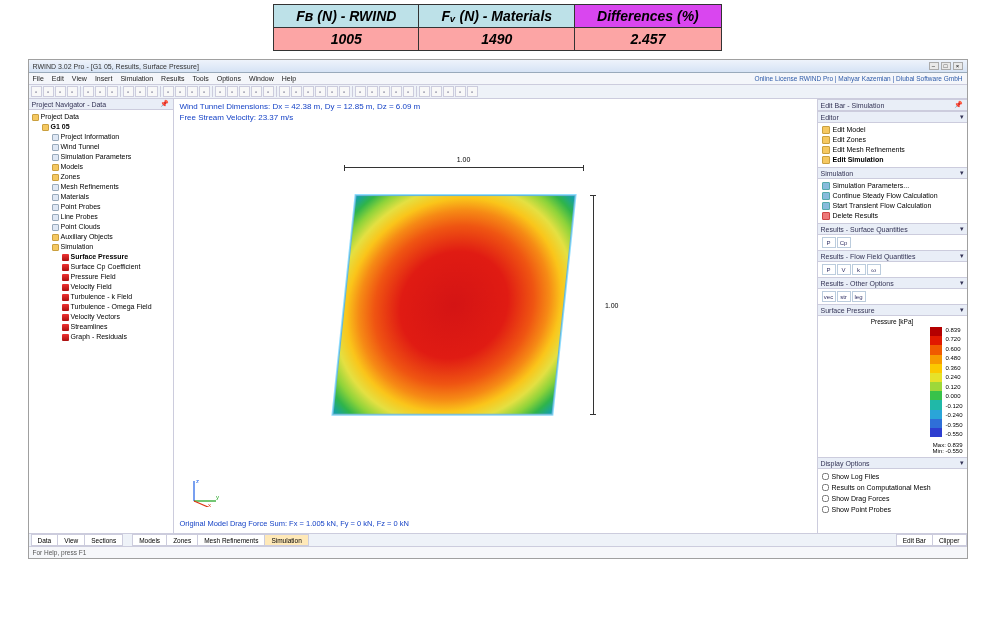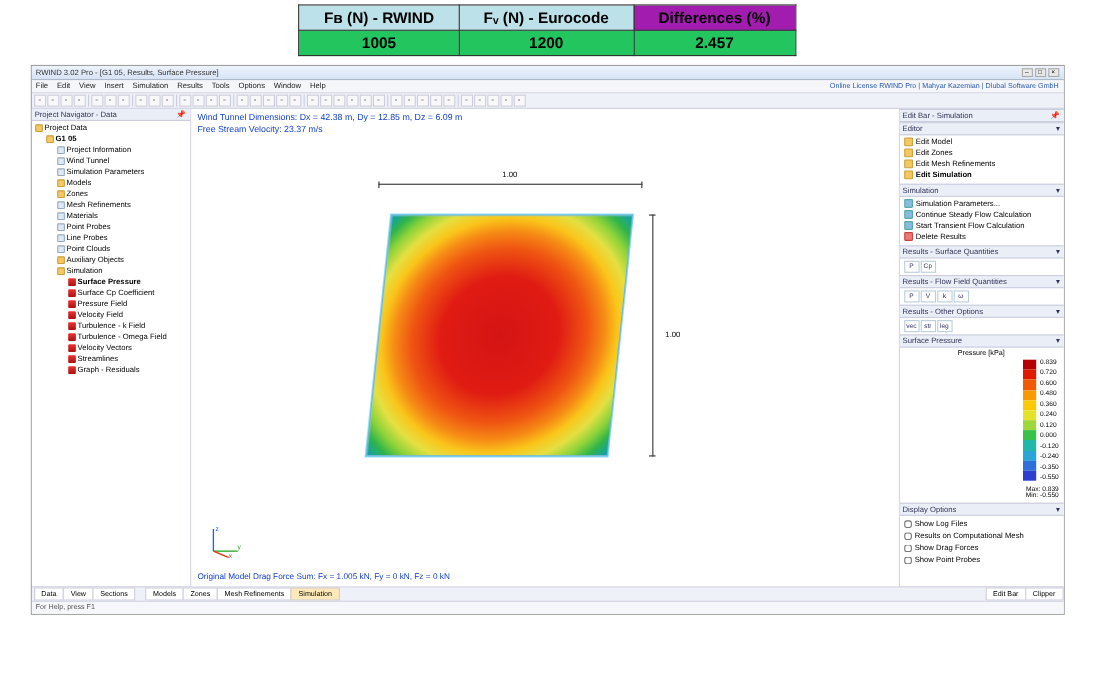--- a/index.html
+++ b/index.html
@@ -1,23 +1,23 @@
 <!DOCTYPE html>
 <html><head>
 <meta charset="utf-8">
 <style>
   * { box-sizing: border-box; }
   body { margin: 0; font-family: Arial, sans-serif; font-size: 10px; background: #fff; color: #000; width: 995px; height: 631px; overflow: hidden; }
 
   
   .comp-table { border-collapse: collapse; margin: 4px auto 8px; }
-  .comp-table th, .comp-table td { border: 1.5px solid #333; padding: 3px 22px; text-align: center; font-size: 14px; font-weight: bold; }
+  .comp-table th, .comp-table td { border: 1.5px solid #333; padding: 3px 22px; text-align: center; font-size: 14px; font-weight: bold; font-style: italic; }
   .comp-table th.fd, .comp-table th.fw { background: #bde1e8; }
-  .comp-table th.diff { background: #a21caf; }
-  .comp-table td { background: #22c55e; }
+  .comp-table th.diff { background: #d946ef; }
+  .comp-table td { background: #fca5a5; }
 
   
   .app { margin: 0 auto; width: 940px; border: 1px solid #a0a0a0; background: #fff; display: flex; flex-direction: column; height: 500px; font-size: 7.5px; }
 
   .titlebar { height: 13px; background: linear-gradient(#eef3fb, #d6e3f5); border-bottom: 1px solid #9ab; display: flex; align-items: center; padding: 0 4px; }
   .titlebar .title { flex: 1; color: #333; font-size: 7px; }
   .titlebar .winbtns { display: flex; gap: 2px; }
   .winbtn { width: 10px; height: 8px; background: #e9e9e9; border: 1px solid #aaa; font-size: 6px; line-height: 6px; text-align: center; }
   
 
@@ -96,26 +96,26 @@
   .btab-spacer { flex: 1; }
   .status { height: 12px; background: #f6f7fa; border-top: 1px solid #ccd; font-size: 6.5px; color: #555; display: flex; align-items: center; justify-content: space-between; padding: 0 4px; }
 </style>
 </head>
 <body>
 
 <table class="comp-table">
   <tbody>
       <tr>
     <th class="fd">Fʙ (N) - RWIND</th>
-    <th class="fw">Fᵥ (N) - Eurocode</th>
+    <th class="fw">Fᵥ (N) - Materials</th>
     <th class="diff">Differences (%)</th>
   </tr>
   <tr>
     <td>1005</td>
-    <td>1200</td>
+    <td>1490</td>
     <td>2.457</td>
   </tr>
 </tbody>
   </table>
 
 <div class="app">
 
   <div class="titlebar">
     <span class="title">RWIND 3.02 Pro - [G1 05, Results, Surface Pressure]</span>
     <div class="winbtns">

